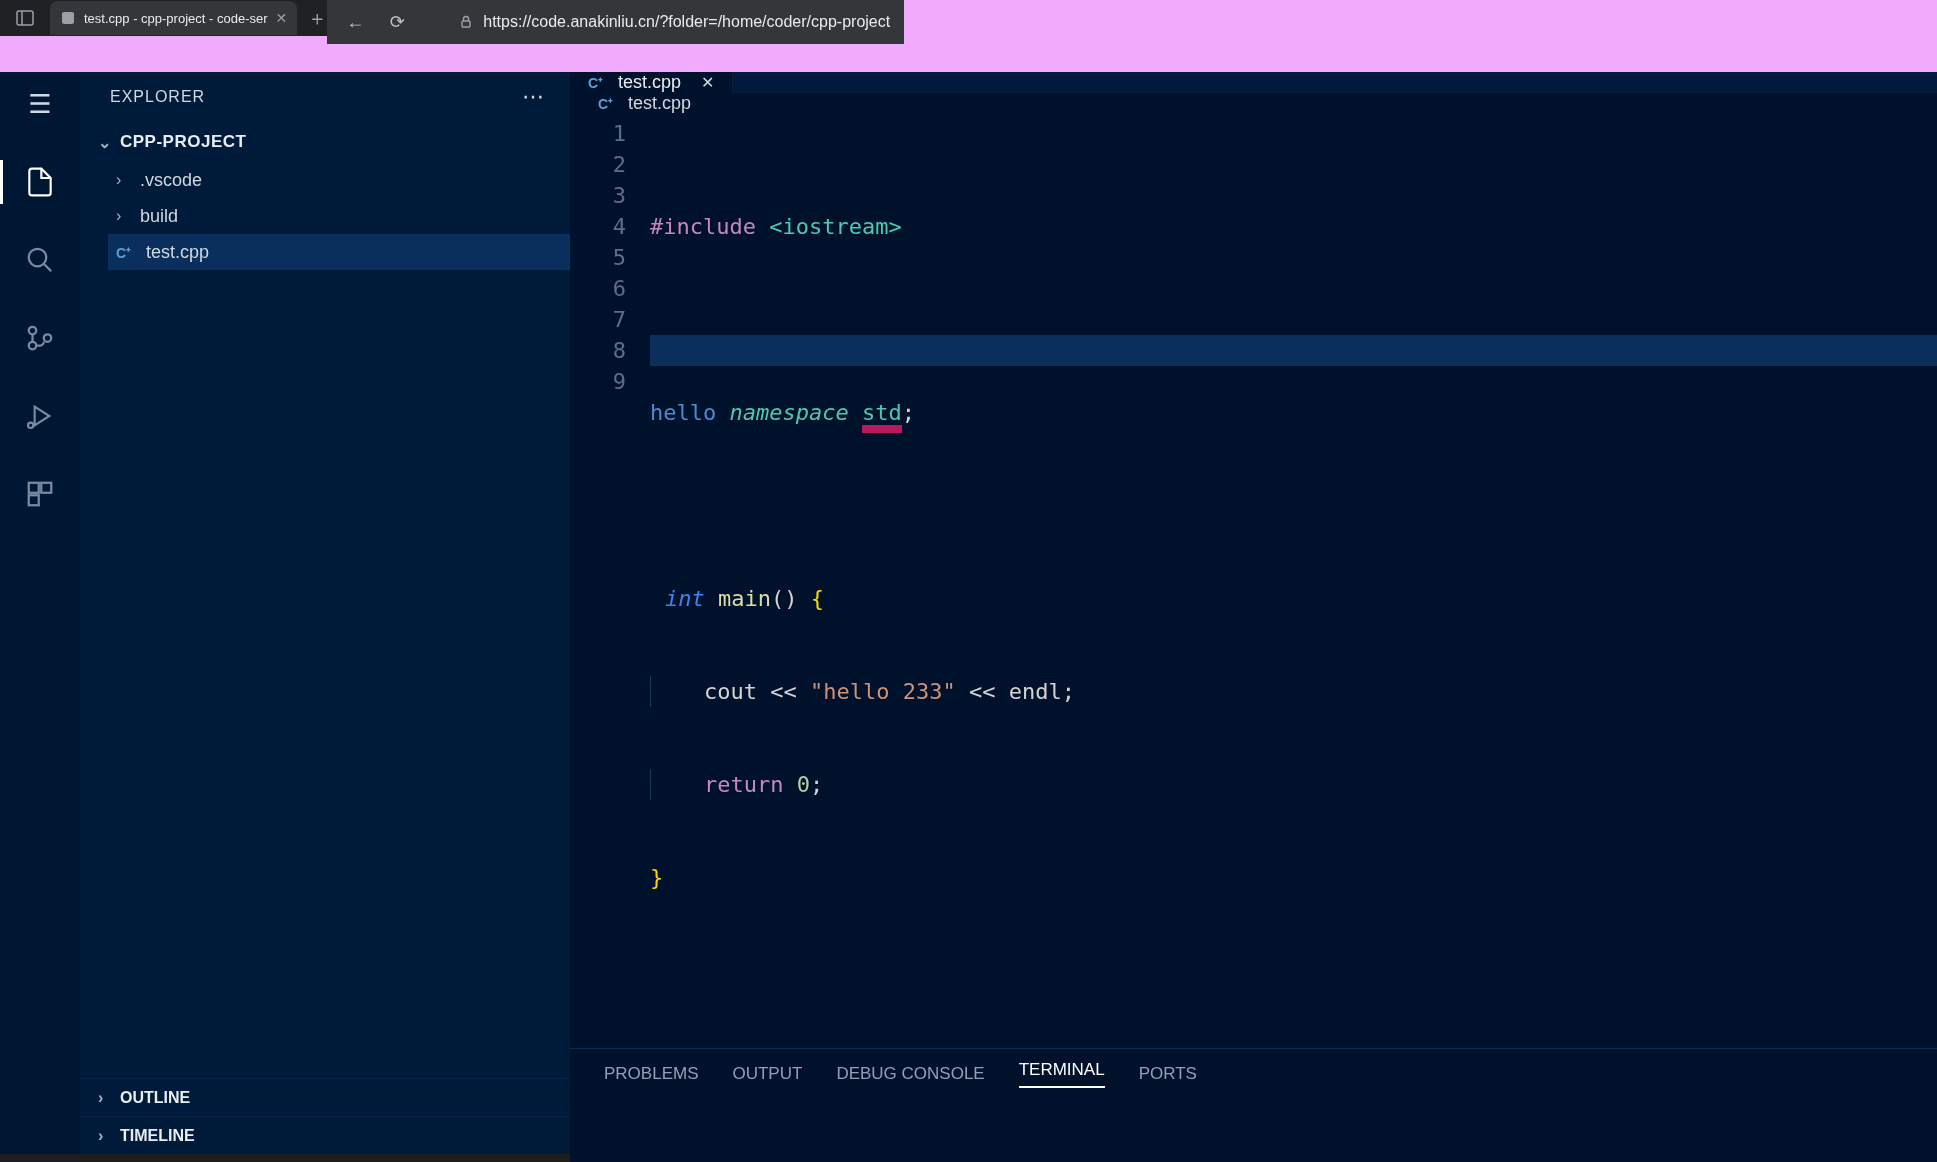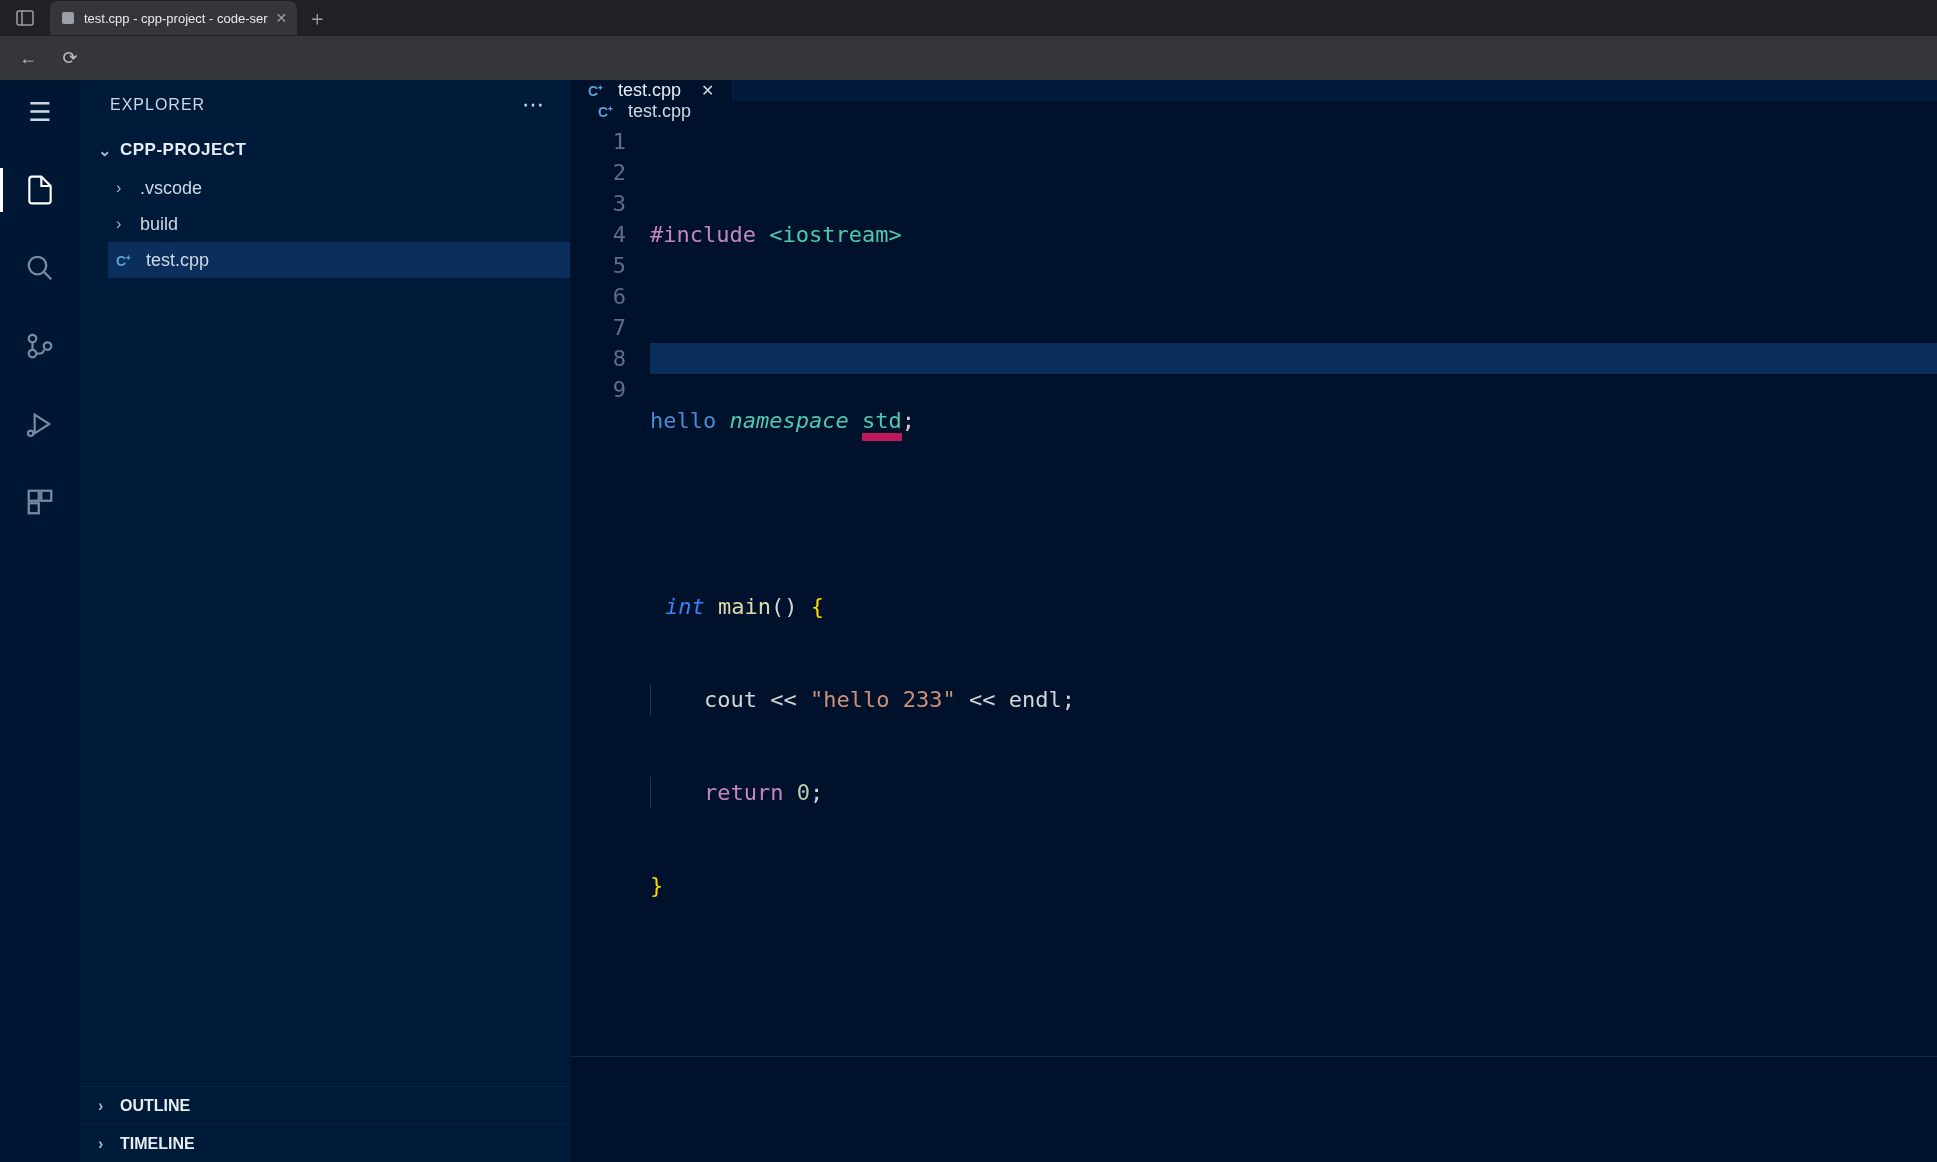--- a/index.html
+++ b/index.html
@@ -6,24 +6,24 @@
   body {
     width: 1937px;
     height: 1162px;
     background: #1e1e1e;
     font-family: "Segoe UI", -apple-system, sans-serif;
     color: #cccccc;
     overflow: hidden;
   }
   
   .browser-chrome {
-    height: 80px;
+    height: 72px;
     background: #f0abfc;
     display: flex;
-    flex-direction: column;
+    flex-direction: row;
   }
   .tab-strip {
     height: 36px;
     display: flex;
     align-items: center;
     padding-left: 8px;
     background: #202124;
   }
   .browser-icon-btn {
     width: 34px; height: 34px;
@@ -275,20 +275,29 @@
       </span>
       <span>test.cpp - cpp-project - code-ser</span>
       <span class="tab-close">✕</span>
     </div>
     <div class="new-tab-btn">＋</div>
   </div>
   <div class="addr-bar-row">
     <span class="addr-btn">←</span>
     <span class="addr-btn">⟳</span>
     <span style="width:20px"></span>
+    <div class="addr-url">
+      <span class="lock">
+        <svg width="14" height="14" viewBox="0 0 14 14" fill="none" stroke="#9aa0a6" stroke-width="1.4">
+            <rect x="3" y="6" width="8" height="6" rx="1"></rect>
+            <path d="M4.5 6V4a2.5 2.5 0 015 0v2"></path>
+          </svg>
+      </span>
+      <span>https://code.anakinliu.cn/?folder=/home/coder/cpp-project</span>
+    </div>
   </div>
 </div>
 
 <div class="app">
 
   <div class="activity-bar">
     <div class="act-item hamburger">☰</div>
     <div class="act-item active">
       <svg width="32" height="32" viewBox="0 0 24 24" fill="none" stroke="currentColor" stroke-width="1.6">
           <path d="M13 2H6a2 2 0 00-2 2v16a2 2 0 002 2h12a2 2 0 002-2V9l-7-7z"></path>
@@ -392,20 +401,27 @@
         <div class="line">&nbsp;</div>
         <div class="line"><span class="tk-type">int</span><span class="tk-plain"> </span><span class="tk-fn">main</span><span class="tk-punct">()</span><span class="tk-plain"> </span><span class="tk-brace">{</span></div>
         <div class="line"><span class="indent-guide">    </span><span class="tk-plain">cout </span><span class="tk-punct">&lt;&lt;</span><span class="tk-plain"> </span><span class="tk-str">"hello 233"</span><span class="tk-plain"> </span><span class="tk-punct">&lt;&lt;</span><span class="tk-plain"> endl</span><span class="tk-punct">;</span></div>
         <div class="line"><span class="indent-guide">    </span><span class="tk-ret">return</span><span class="tk-plain"> </span><span class="tk-num">0</span><span class="tk-punct">;</span></div>
         <div class="line"><span class="tk-brace">}</span></div>
         <div class="line">&nbsp;</div>
       </div>
     </div>
 
     <div class="panel">
+      <div class="panel-tabs">
+        <span class="ptab">PROBLEMS</span>
+        <span class="ptab">OUTPUT</span>
+        <span class="ptab">DEBUG CONSOLE</span>
+        <span class="ptab active">TERMINAL</span>
+        <span class="ptab">PORTS</span>
+      </div>
       <div class="terminal-body">
         
         
         
         
         
         
         
         
         

